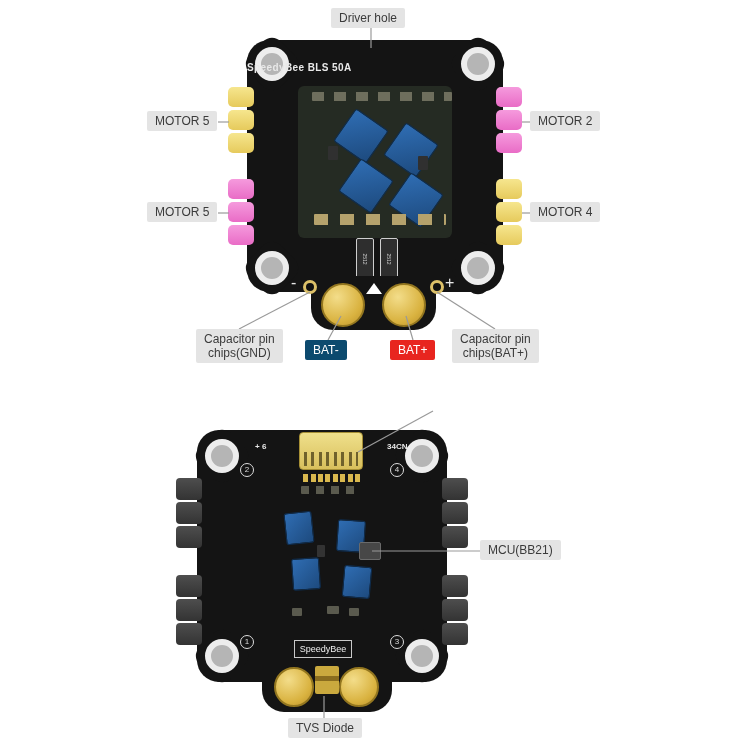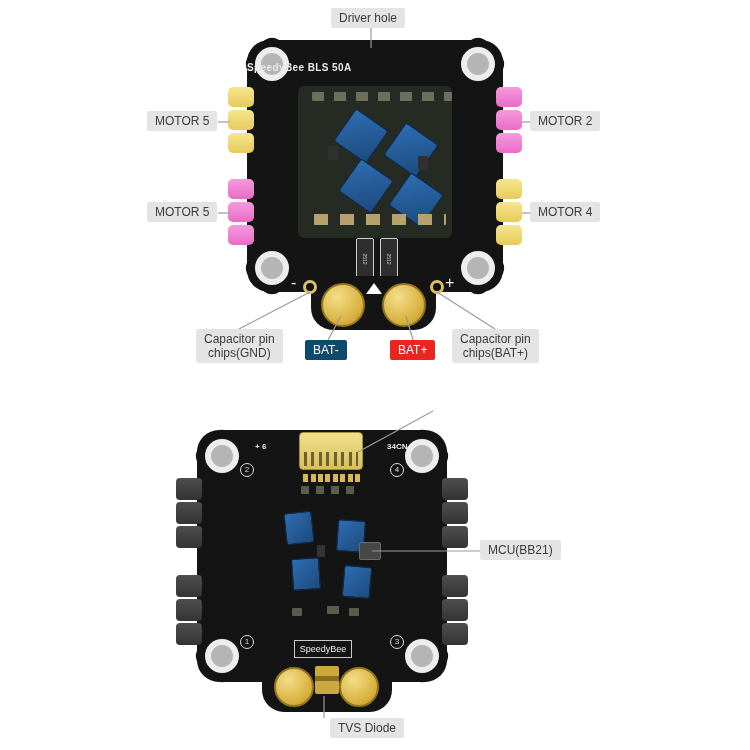--- a/index.html
+++ b/index.html
@@ -211,15 +211,15 @@
     <div>chips(GND)</div>
   </div>
   <div class="callout dark" style="left:305px; top:340px;">BAT-</div>
   <div class="callout red" style="left:390px; top:340px;">BAT+</div>
   <div class="callout" style="left:452px; top:329px;">
     <div>Capacitor pin</div>
     <div>chips(BAT+)</div>
   </div>
 
   <div class="callout" style="left:480px; top:540px;">MCU(BB21)</div>
-  <div class="callout" style="left:288px; top:718px;margin-left:42px;">TVS Diode</div>
+  <div class="callout" style="left:288px; top:718px;">TVS Diode</div>
 
 </div>
 
 </body></html>

